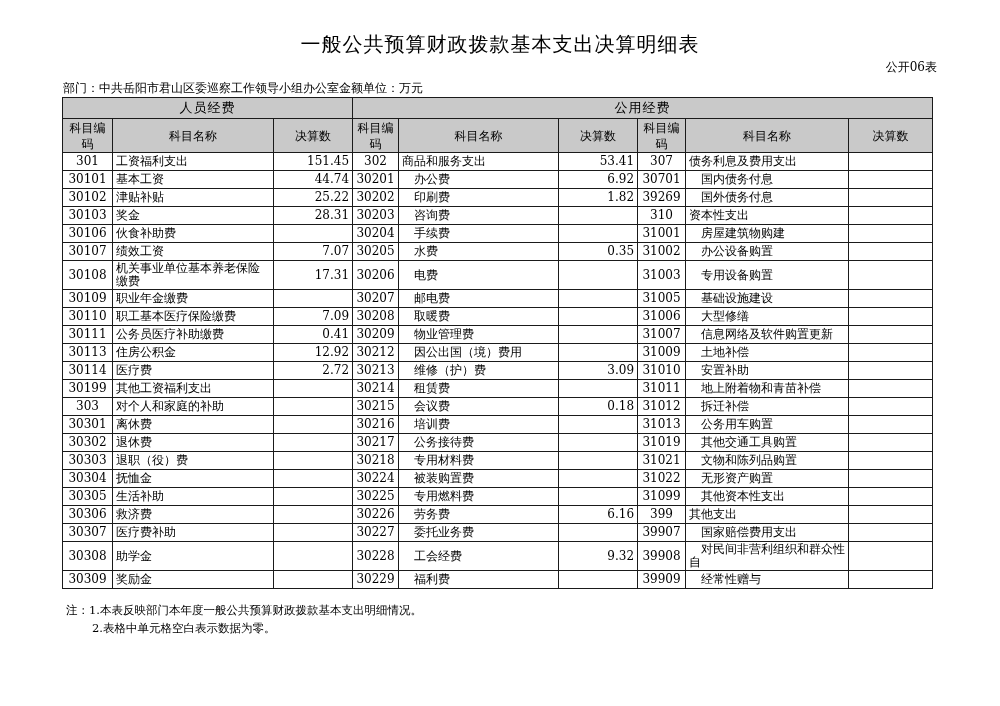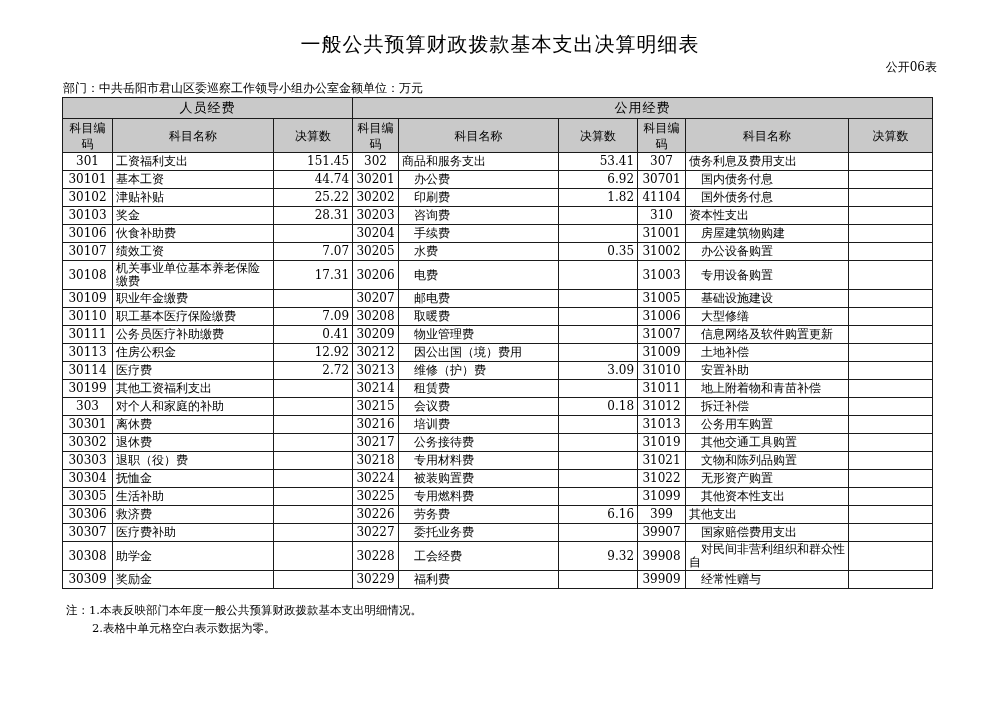--- a/index.html
+++ b/index.html
@@ -143,21 +143,21 @@
           <td class="name">　国内债务付息</td>
           <td class="val"></td>
         </tr>
         <tr>
           <td class="code">30102</td>
           <td class="name">津贴补贴</td>
           <td class="val">25.22</td>
           <td class="code">30202</td>
           <td class="name">　印刷费</td>
           <td class="val">1.82</td>
-          <td class="code">41104</td>
+          <td class="code">39269</td>
           <td class="name">　国外债务付息</td>
           <td class="val"></td>
         </tr>
         <tr>
           <td class="code">30103</td>
           <td class="name">奖金</td>
           <td class="val">28.31</td>
           <td class="code">30203</td>
           <td class="name">　咨询费</td>
           <td class="val"></td>

